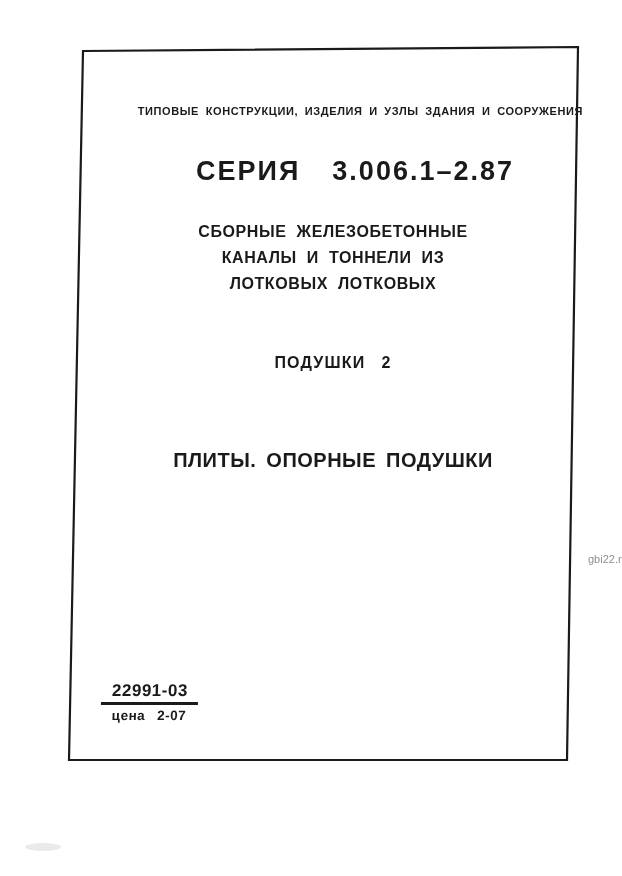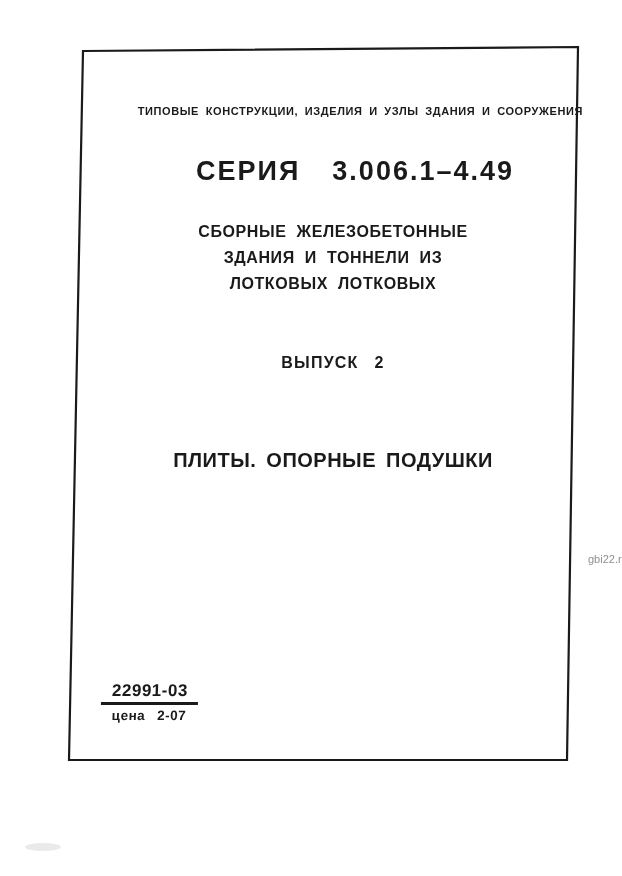--- a/index.html
+++ b/index.html
@@ -125,31 +125,31 @@
 <body>
 
 <svg class="frame-svg" viewBox="0 0 622 876" aria-hidden="true">
   <polygon points="83,51 578,47 567,760 69,760"></polygon>
 </svg>
 
 <div class="centered-block header-line">ТИПОВЫЕ КОНСТРУКЦИИ, ИЗДЕЛИЯ И УЗЛЫ ЗДАНИЯ И СООРУЖЕНИЯ</div>
 
 <div class="centered-block series">
   <span>СЕРИЯ</span>
-  <span>3.006.1–4.49</span>
+  <span>3.006.1–2.87</span>
 </div>
 
 <div class="centered-block main-title">
   <div>СБОРНЫЕ ЖЕЛЕЗОБЕТОННЫЕ</div>
-  <div>ЗДАНИЯ И ТОННЕЛИ ИЗ</div>
+  <div>КАНАЛЫ И ТОННЕЛИ ИЗ</div>
   <div>ЛОТКОВЫХ ЛОТКОВЫХ</div>
 </div>
 
 <div class="centered-block issue">
-  <span>ВЫПУСК</span>
+  <span>ПОДУШКИ</span>
   <span>2</span>
 </div>
 
 <div class="centered-block subtitle">
   <div>ПЛИТЫ. ОПОРНЫЕ ПОДУШКИ</div>
 </div>
 
 <div class="stamp">
   <span class="stamp-number">22991-03</span>
   <span class="stamp-price">

